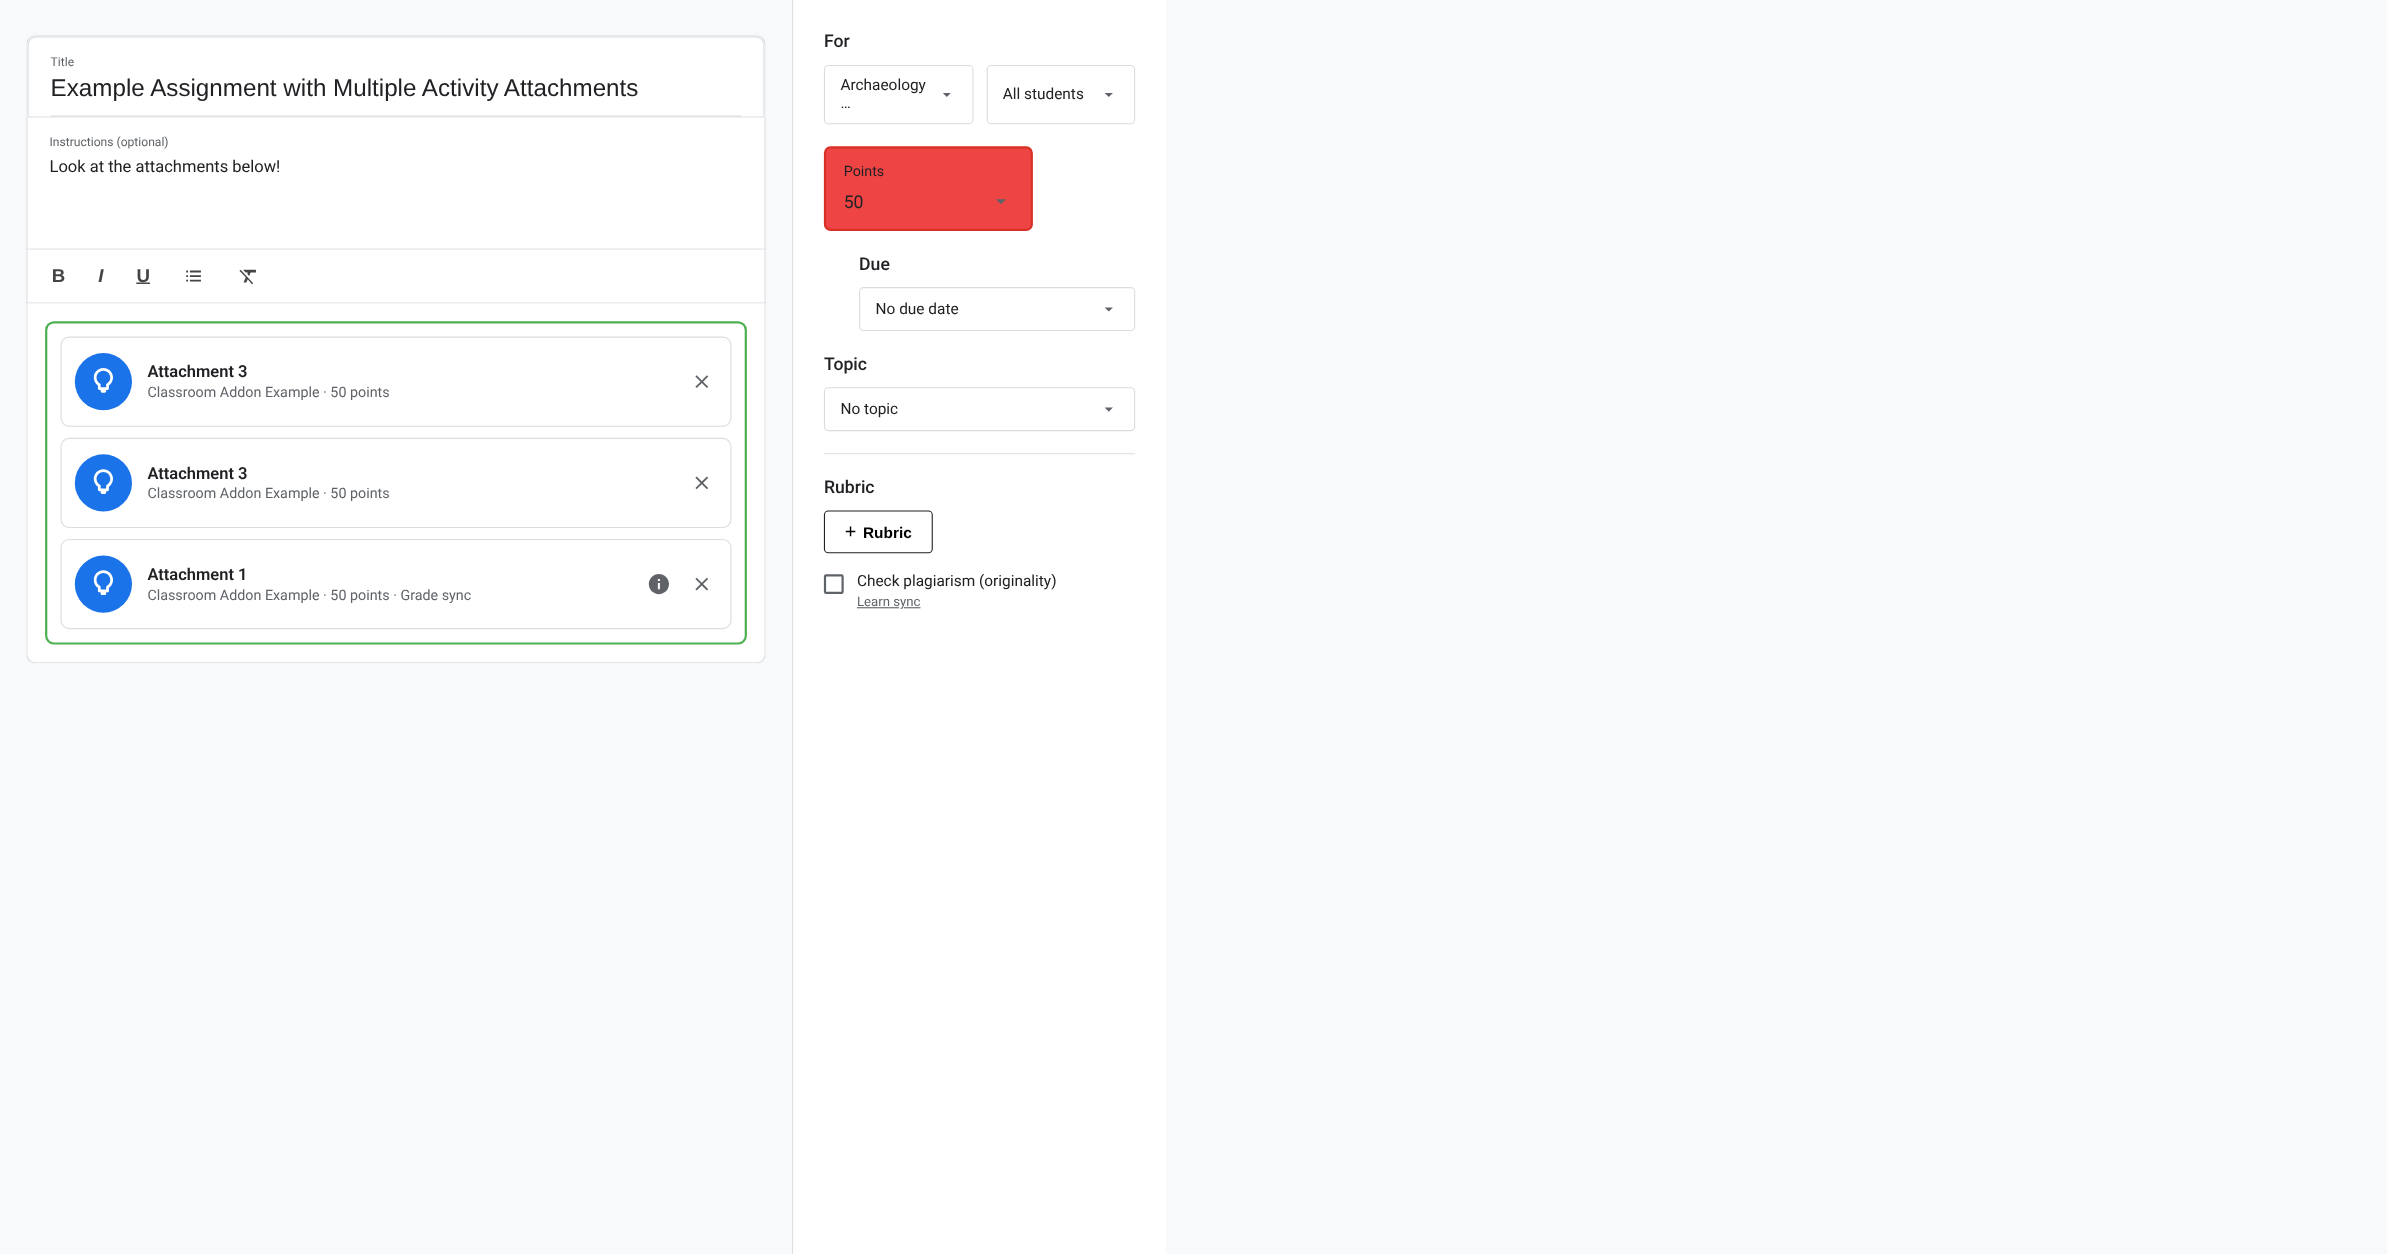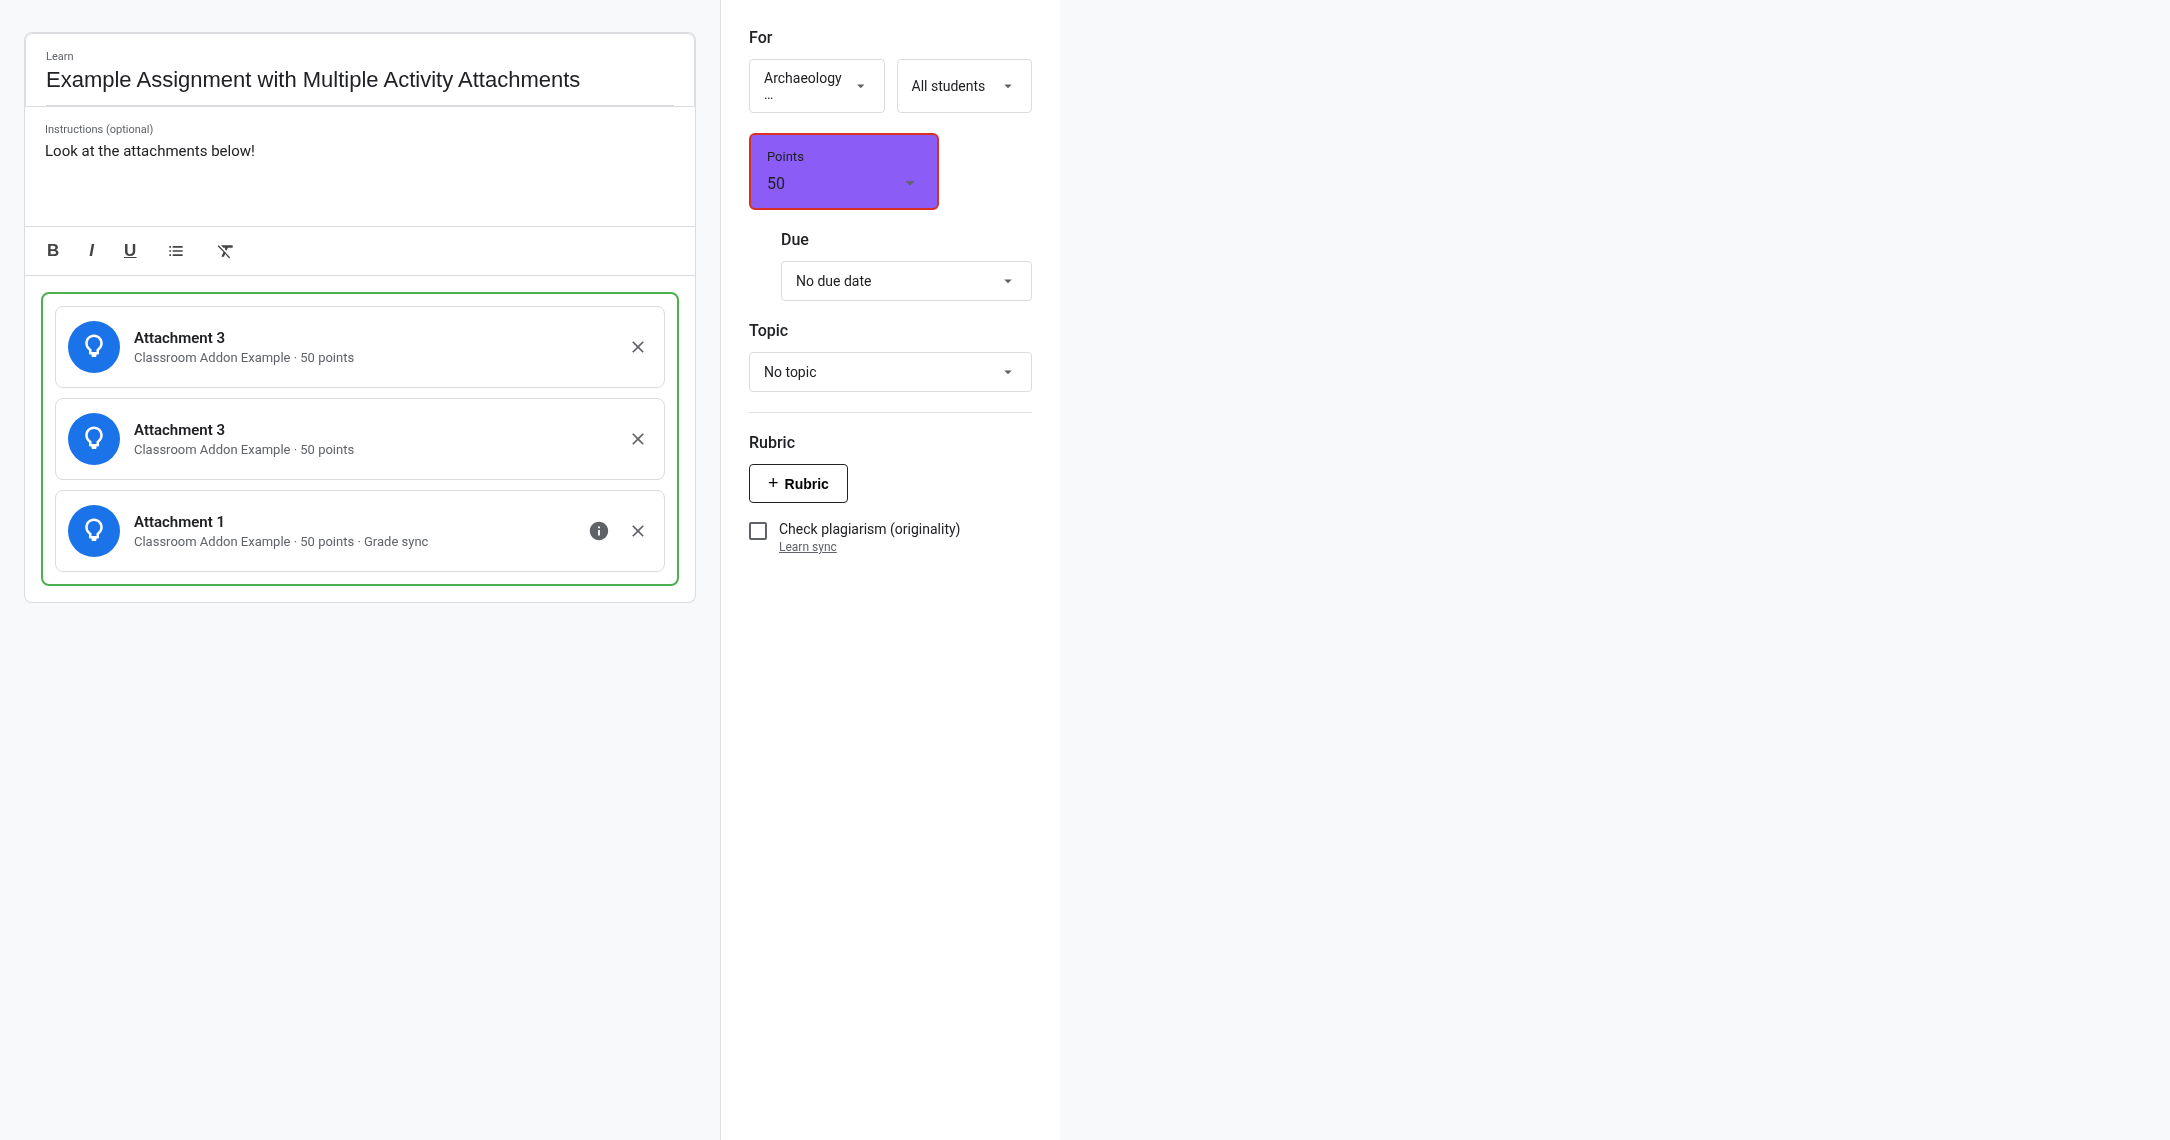--- a/index.html
+++ b/index.html
@@ -199,21 +199,21 @@
 
     
     .points-section {
       margin-bottom: 20px;
     }
 
     .points-box {
       border: 2.5px solid #d93025;
       border-radius: 6px;
       padding: 14px 16px 14px 16px;
-      background: #8b5cf6;
+      background: #ef4444;
       display: inline-flex;
       flex-direction: column;
       min-width: 190px;
     }
 
     .points-inner-label {
       font-size: 13px;
       color: #202124;
       margin-bottom: 8px;
       font-weight: 400;
@@ -326,21 +326,21 @@
       overflow: hidden;
     }
   </style>
 </head>
 <body>
 
 <div class="main-panel">
 
   <div class="outer-card" style="margin-bottom: 0; border-radius: 8px 8px 0 0; border-bottom: none;">
     <div class="title-section">
-      <div class="title-label">Learn</div>
+      <div class="title-label">Title</div>
       <input class="title-input" type="text" value="Example Assignment with Multiple Activity Attachments" style="">
     </div>
   </div>
 
   <div style="background:#fff; border:1px solid #dadce0; border-top: none; padding: 16px 20px; min-height: 120px;">
     <div class="instructions-label">Instructions (optional)</div>
     <div class="instructions-text">Look at the attachments below!</div>
   </div>
 
   <div class="toolbar-section">

